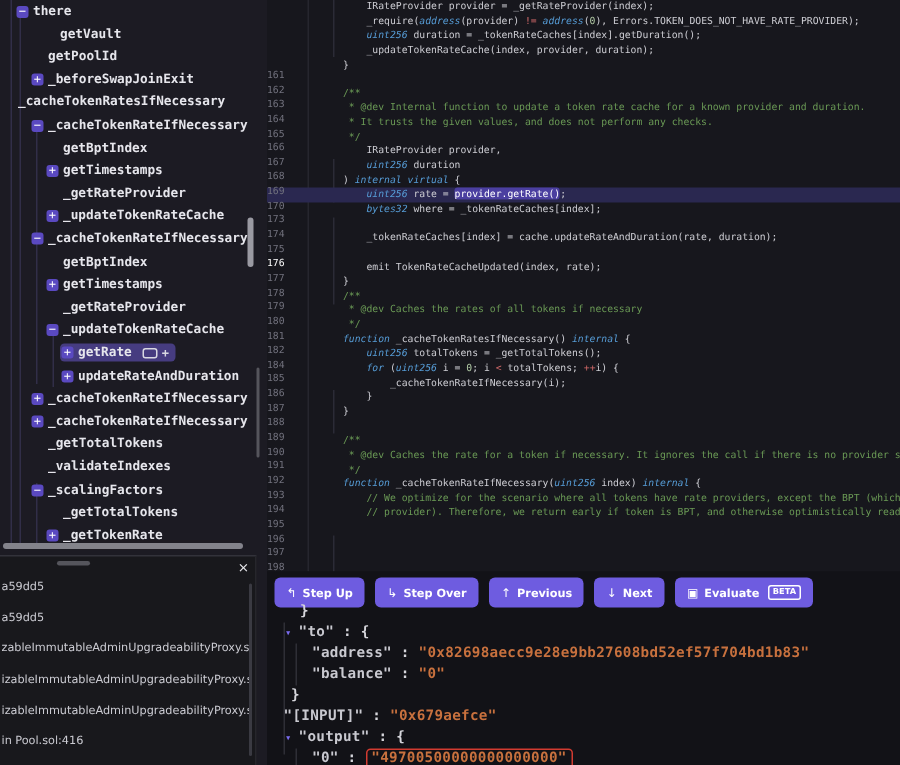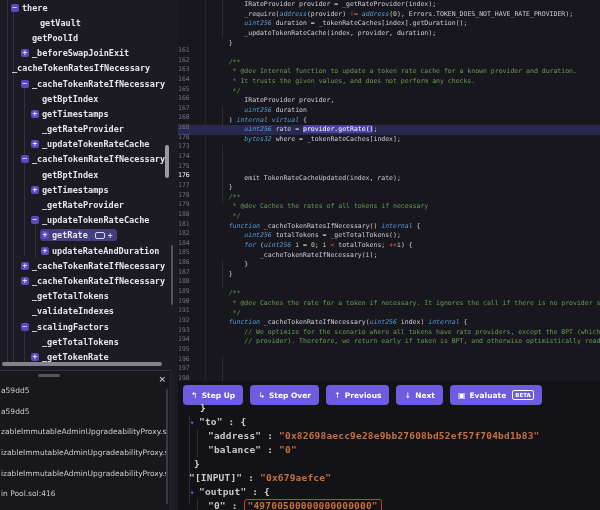--- a/index.html
+++ b/index.html
@@ -243,21 +243,21 @@
         <div class="cl"><span class="ln">167</span><span class="src"><span class="tk-c">    /**</span></span></div>
         <div class="cl"><span class="ln">168</span><span class="src"><span class="tk-c">     * @dev Internal function to update a token rate cache for a known provider and duration.</span></span></div>
         <div class="cl"><span class="ln">169</span><span class="src"><span class="tk-c">     * It trusts the given values, and does not perform any checks.</span></span></div>
         <div class="cl"><span class="ln">170</span><span class="src"><span class="tk-c">     */</span></span></div>
         <div class="cl"><span class="ln">173</span><span class="src"><span class="tk-w">        IRateProvider provider,</span></span></div>
         <div class="cl"><span class="ln">174</span><span class="src"><span class="tk-w">        </span><span class="tk-k">uint256</span><span class="tk-w"> duration</span></span></div>
         <div class="cl"><span class="ln">175</span><span class="src"><span class="tk-w">    ) </span><span class="tk-k">internal</span><span class="tk-w"> </span><span class="tk-k">virtual</span><span class="tk-w"> {</span></span></div>
         <div class="cl active"><span class="ln">176</span><span class="src"><span class="tk-w">        </span><span class="tk-k">uint256</span><span class="tk-w"> rate = </span><span class="tk-sel">provider.getRate()</span><span class="tk-w">;</span></span></div>
         <div class="cl"><span class="ln">177</span><span class="src"><span class="tk-w">        </span><span class="tk-k">bytes32</span><span class="tk-w"> where = _tokenRateCaches[index];</span></span></div>
         <div class="cl"><span class="ln">178</span><span class="src"></span></div>
-        <div class="cl"><span class="ln">179</span></div>
+        <div class="cl"><span class="ln">179</span><span class="src"><span class="tk-w">        _tokenRateCaches[index] = cache.updateRateAndDuration(rate, duration);</span></span></div>
         <div class="cl"><span class="ln">180</span><span class="src"></span></div>
         <div class="cl"><span class="ln">181</span><span class="src"><span class="tk-w">        emit TokenRateCacheUpdated(index, rate);</span></span></div>
         <div class="cl"><span class="ln">182</span><span class="src"><span class="tk-w">    }</span></span></div>
         <div class="cl"><span class="ln">184</span><span class="src"><span class="tk-c">    /**</span></span></div>
         <div class="cl"><span class="ln">185</span><span class="src"><span class="tk-c">     * @dev Caches the rates of all tokens if necessary</span></span></div>
         <div class="cl"><span class="ln">186</span><span class="src"><span class="tk-c">     */</span></span></div>
         <div class="cl"><span class="ln">187</span><span class="src"><span class="tk-w">    </span><span class="tk-k">function</span><span class="tk-w"> _cacheTokenRatesIfNecessary() </span><span class="tk-k">internal</span><span class="tk-w"> {</span></span></div>
         <div class="cl"><span class="ln">188</span><span class="src"><span class="tk-w">        </span><span class="tk-k">uint256</span><span class="tk-w"> totalTokens = _getTotalTokens();</span></span></div>
         <div class="cl"><span class="ln">189</span><span class="src"><span class="tk-w">        </span><span class="tk-k">for</span><span class="tk-w"> (</span><span class="tk-k">uint256</span><span class="tk-w"> i = </span><span class="tk-n">0</span><span class="tk-w">; i </span><span class="tk-r">&lt;</span><span class="tk-w"> totalTokens; </span><span class="tk-r">++</span><span class="tk-w">i) {</span></span></div>
         <div class="cl"><span class="ln">190</span><span class="src"><span class="tk-w">            _cacheTokenRateIfNecessary(i);</span></span></div>

